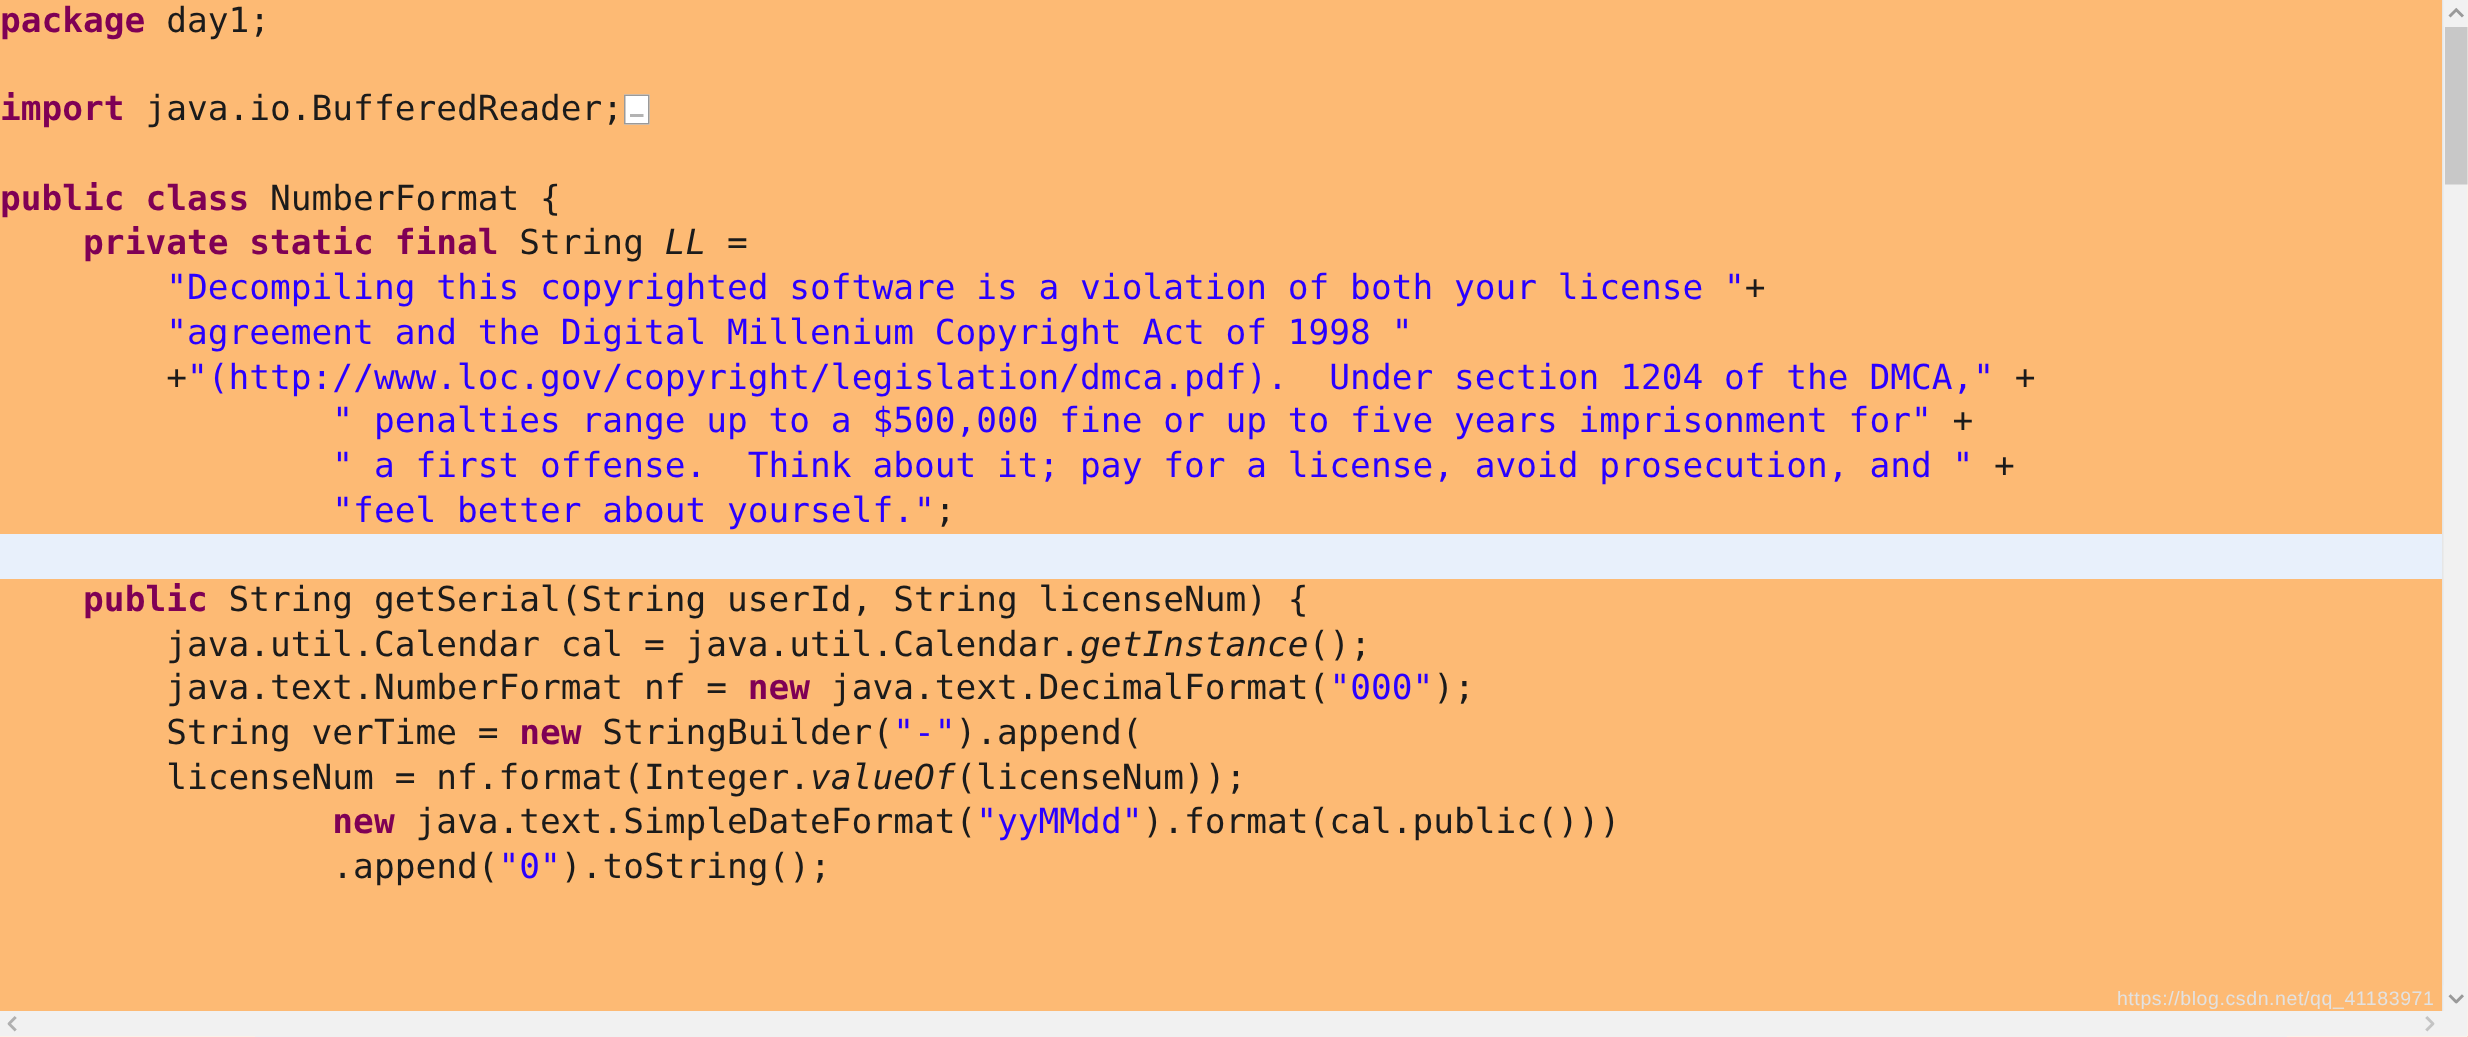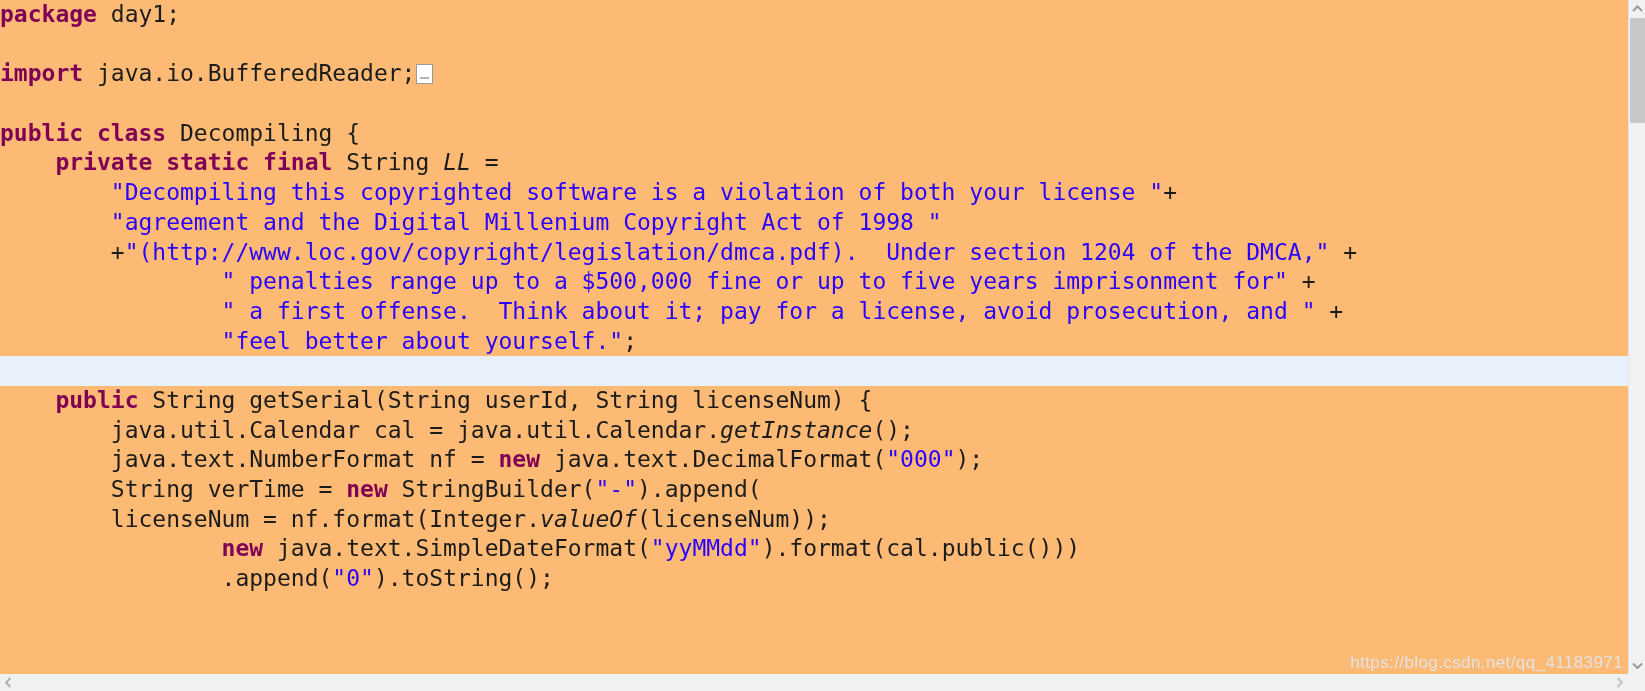--- a/index.html
+++ b/index.html
@@ -141,40 +141,40 @@
     height: 17px;
     background: #f1f1f1;
   }
 
   
   #watermark {
     position: absolute;
     right: 22px;
     bottom: 18px;
     font-family: "Liberation Sans", sans-serif;
-    font-size: 17px;
+    font-size: 13px;
     color: #e2e2e2;
     letter-spacing: .4px;
     white-space: nowrap;
     pointer-events: none;
     user-select: none;
     text-align: center;
   }
 </style>
 </head>
 <body>
 
 <div id="editor-window">
 
   <div id="code-area">
       <div class="code-line"><span class="tok-kw">package</span><span class="tok-plain"> day1;</span></div>
       <div class="code-line">&nbsp;</div>
       <div class="code-line"><span class="tok-kw">import</span><span class="tok-plain"> java.io.BufferedReader;</span><span class="fold-box"></span></div>
       <div class="code-line">&nbsp;</div>
-      <div class="code-line"><span class="tok-kw">public class</span><span class="tok-plain"> Decompiling {</span></div>
+      <div class="code-line"><span class="tok-kw">public class</span><span class="tok-plain"> NumberFormat {</span></div>
       <div class="code-line"><span class="tok-plain">    </span><span class="tok-kw">private static final</span><span class="tok-plain"> String </span><span class="tok-field">LL</span><span class="tok-plain"> =</span></div>
       <div class="code-line"><span class="tok-plain">        </span><span class="tok-str">"Decompiling this copyrighted software is a violation of both your license "</span><span class="tok-plain">+</span></div>
       <div class="code-line"><span class="tok-plain">        </span><span class="tok-str">"agreement and the Digital Millenium Copyright Act of 1998 "</span></div>
       <div class="code-line"><span class="tok-plain">        </span><span class="tok-plain">+</span><span class="tok-str">"(http://www.loc.gov/copyright/legislation/dmca.pdf).  Under section 1204 of the DMCA,"</span><span class="tok-plain"> +</span></div>
       <div class="code-line"><span class="tok-plain">                </span><span class="tok-str">" penalties range up to a $500,000 fine or up to five years imprisonment for"</span><span class="tok-plain"> +</span></div>
       <div class="code-line"><span class="tok-plain">                </span><span class="tok-str">" a first offense.  Think about it; pay for a license, avoid prosecution, and "</span><span class="tok-plain"> +</span></div>
       <div class="code-line"><span class="tok-plain">                </span><span class="tok-str">"feel better about yourself."</span><span class="tok-plain">;</span></div>
       <div class="code-line highlighted">&nbsp;</div>
       <div class="code-line"><span class="tok-plain">    </span><span class="tok-kw">public</span><span class="tok-plain"> String getSerial(String userId, String licenseNum) {</span></div>
       <div class="code-line"><span class="tok-plain">        </span><span class="tok-plain">java.util.Calendar cal = java.util.Calendar.</span><span class="tok-method">getInstance</span><span class="tok-plain">();</span></div>

